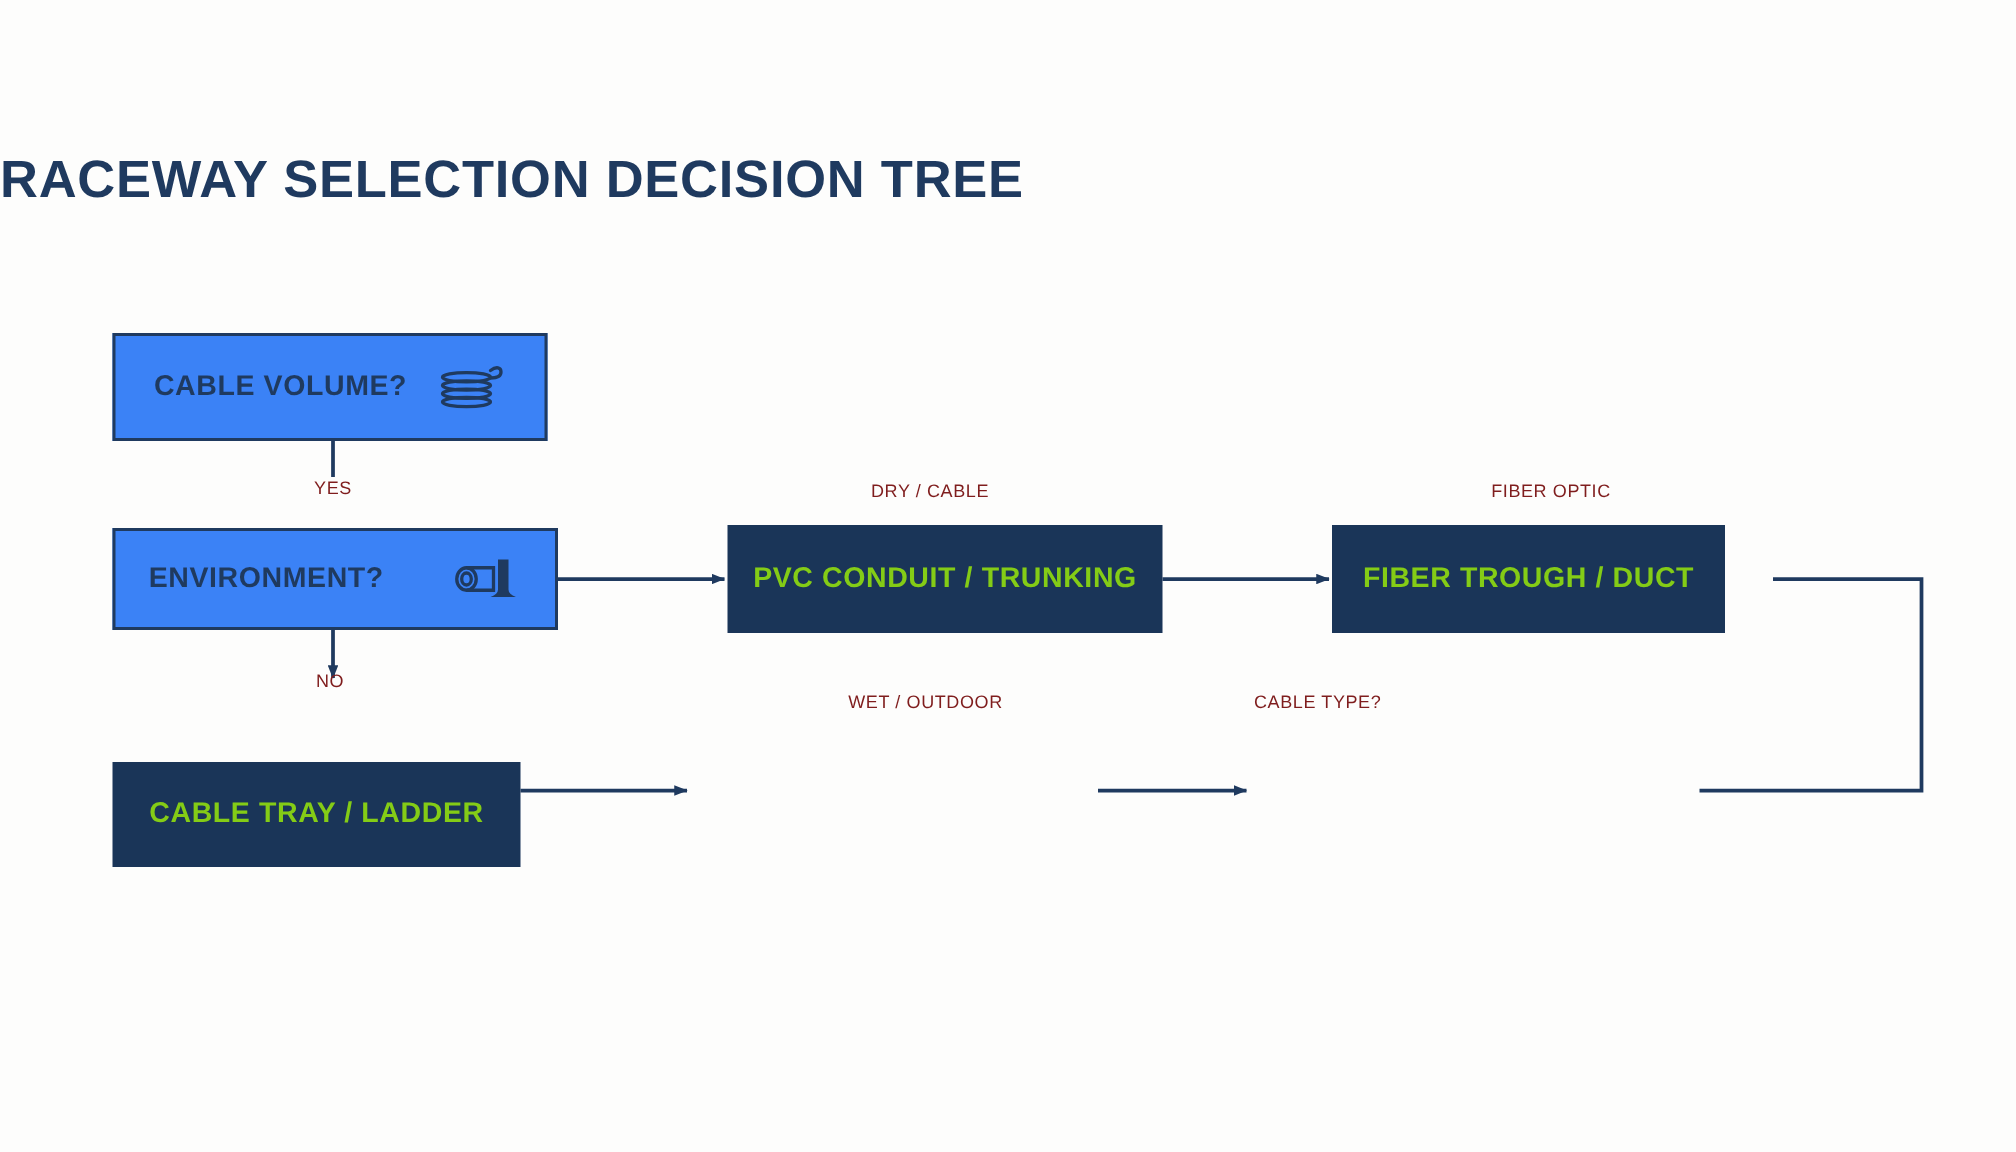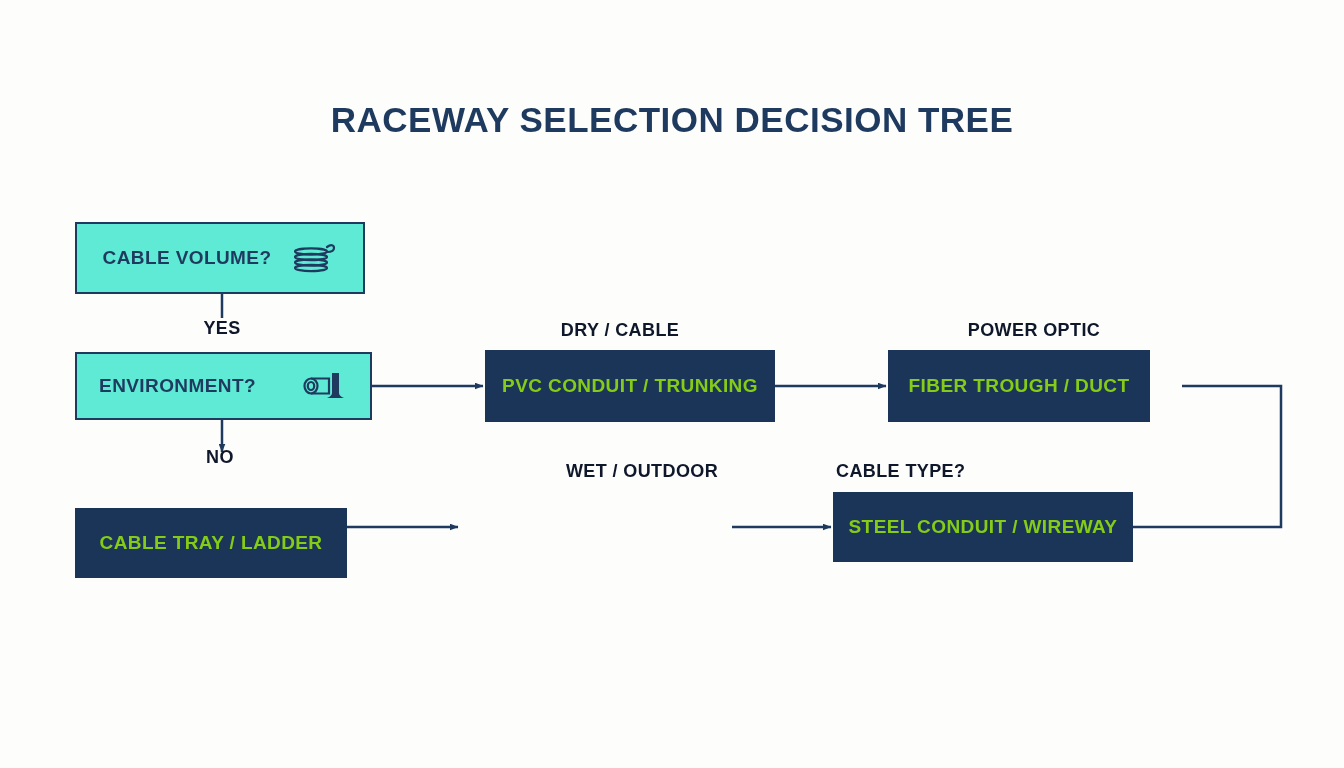--- a/index.html
+++ b/index.html
@@ -23,21 +23,20 @@
     height: 768px;
     background: #fdfdfc;
   }
 
   
   .title {
     position: absolute;
     left: 0;
     top: 100px;
     width: 1344px;
-    text-align: center;
     font-size: 35px;
     font-weight: bold;
     letter-spacing: 0.5px;
     color: #1f3a5f;
     white-space: nowrap;
   }
 
   
   #wires {
     position: absolute;
@@ -54,21 +53,21 @@
     display: flex;
     align-items: center;
     justify-content: center;
     font-size: 19px;
     font-weight: bold;
     letter-spacing: 0.4px;
     white-space: nowrap;
   }
 
   .node.outline {
-    background: #5eead4;
+    background: #3b82f6;
     border: 2px solid #1f3a5f;
     color: #1f3a5f;
   }
 
   .node.filled {
     background: #1a3558;
     color: #84cc16;
   }
 
   .node-label {
@@ -82,24 +81,24 @@
     justify-content: center;
     flex: 0 0 auto;
   }
 
   .icon-right { margin-left: 22px; }
   .icon-left  { position: absolute; left: 14px; top: 50%; transform: translateY(-50%); }
 
   
   .edge-label {
     position: absolute;
-    font-size: 18px;
-    font-weight: bold;
+    font-size: 12px;
+    font-weight: normal;
     letter-spacing: 0.4px;
-    color: #0f172a;
+    color: #7f1d1d;
     white-space: nowrap;
   }
 
   .edge-label.centered {
     text-align: center;
     transform: translateX(-50%);
   }
 </style>
 </head>
 <body>
@@ -165,29 +164,26 @@
 
   <div class="node filled" style="left:888px; top:350px; width:262px; height:72px;">
     <span class="node-label">FIBER TROUGH / DUCT</span>
   </div>
 
   <div class="node filled" style="left:75px; top:508px; width:272px; height:70px;">
     <span class="node-label">CABLE TRAY / LADDER</span>
   </div>
 
 
-  <div class="node filled" style="left:833px; top:492px; width:300px; height:70px;">
-    <span class="node-label">STEEL CONDUIT / WIREWAY</span>
-  </div>
 
   <div class="edge-label centered" style="left:222px; top:318px;">YES</div>
 
   <div class="edge-label centered" style="left:220px; top:447px;">NO</div>
 
   <div class="edge-label centered" style="left:620px; top:320px;">DRY / CABLE</div>
 
-  <div class="edge-label centered" style="left:1034px; top:320px;">POWER OPTIC</div>
+  <div class="edge-label centered" style="left:1034px; top:320px;">FIBER OPTIC</div>
 
-  <div class="edge-label centered" style="left:617px; top:461px;margin-left:25px;">WET / OUTDOOR</div>
+  <div class="edge-label centered" style="left:617px; top:461px;">WET / OUTDOOR</div>
 
   <div class="edge-label" style="left:836px; top:461px;">CABLE TYPE?</div>
 
 </div>
 
 </body></html>

